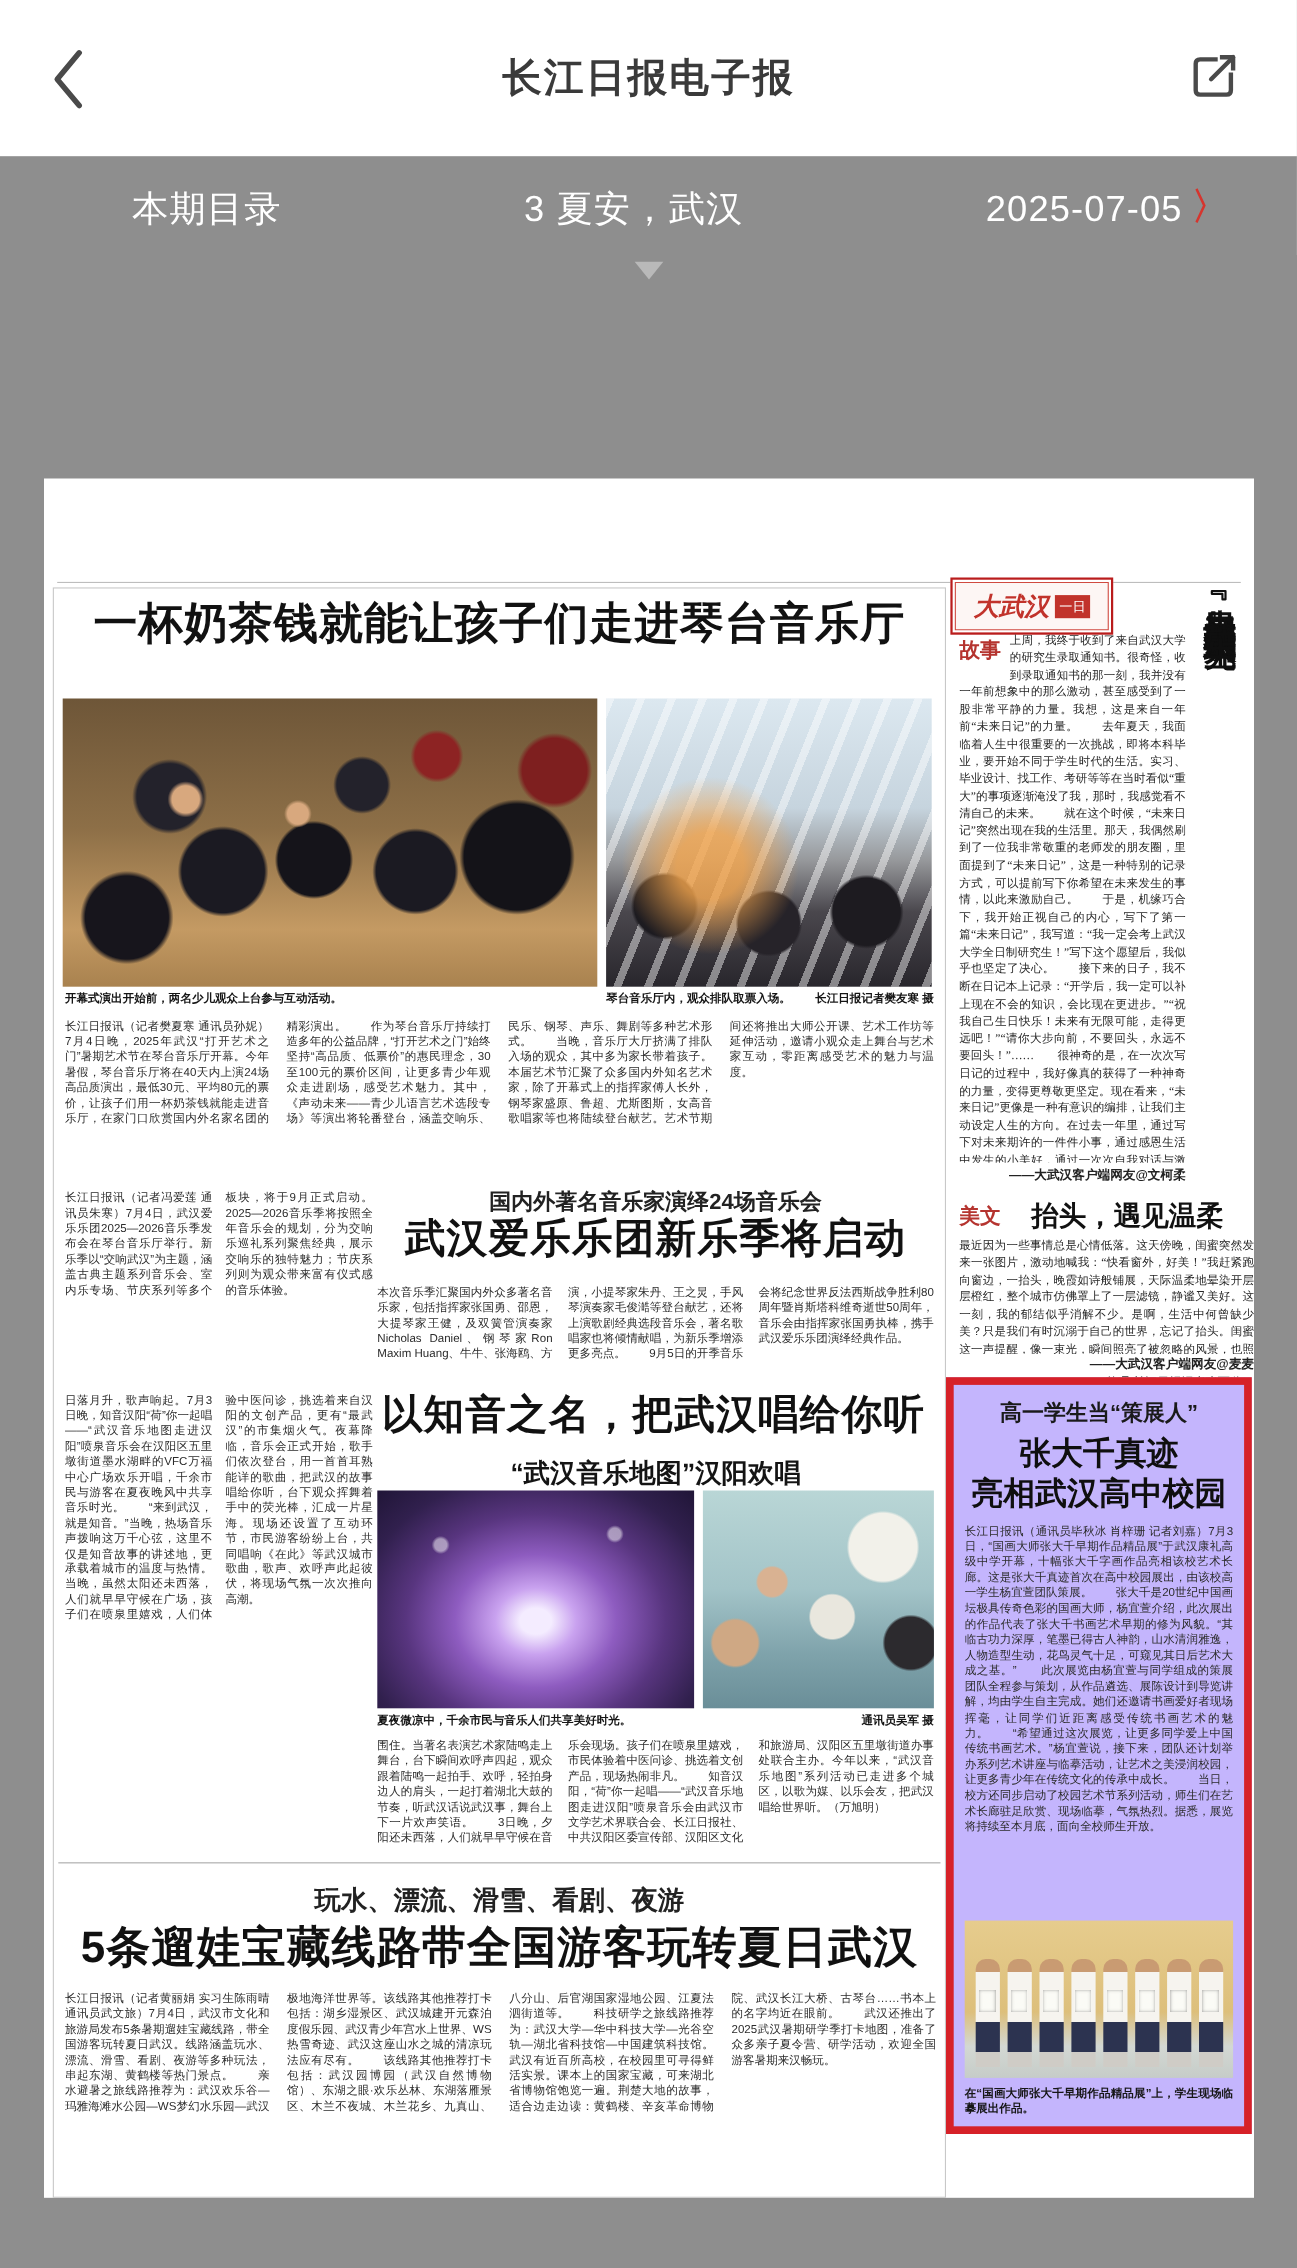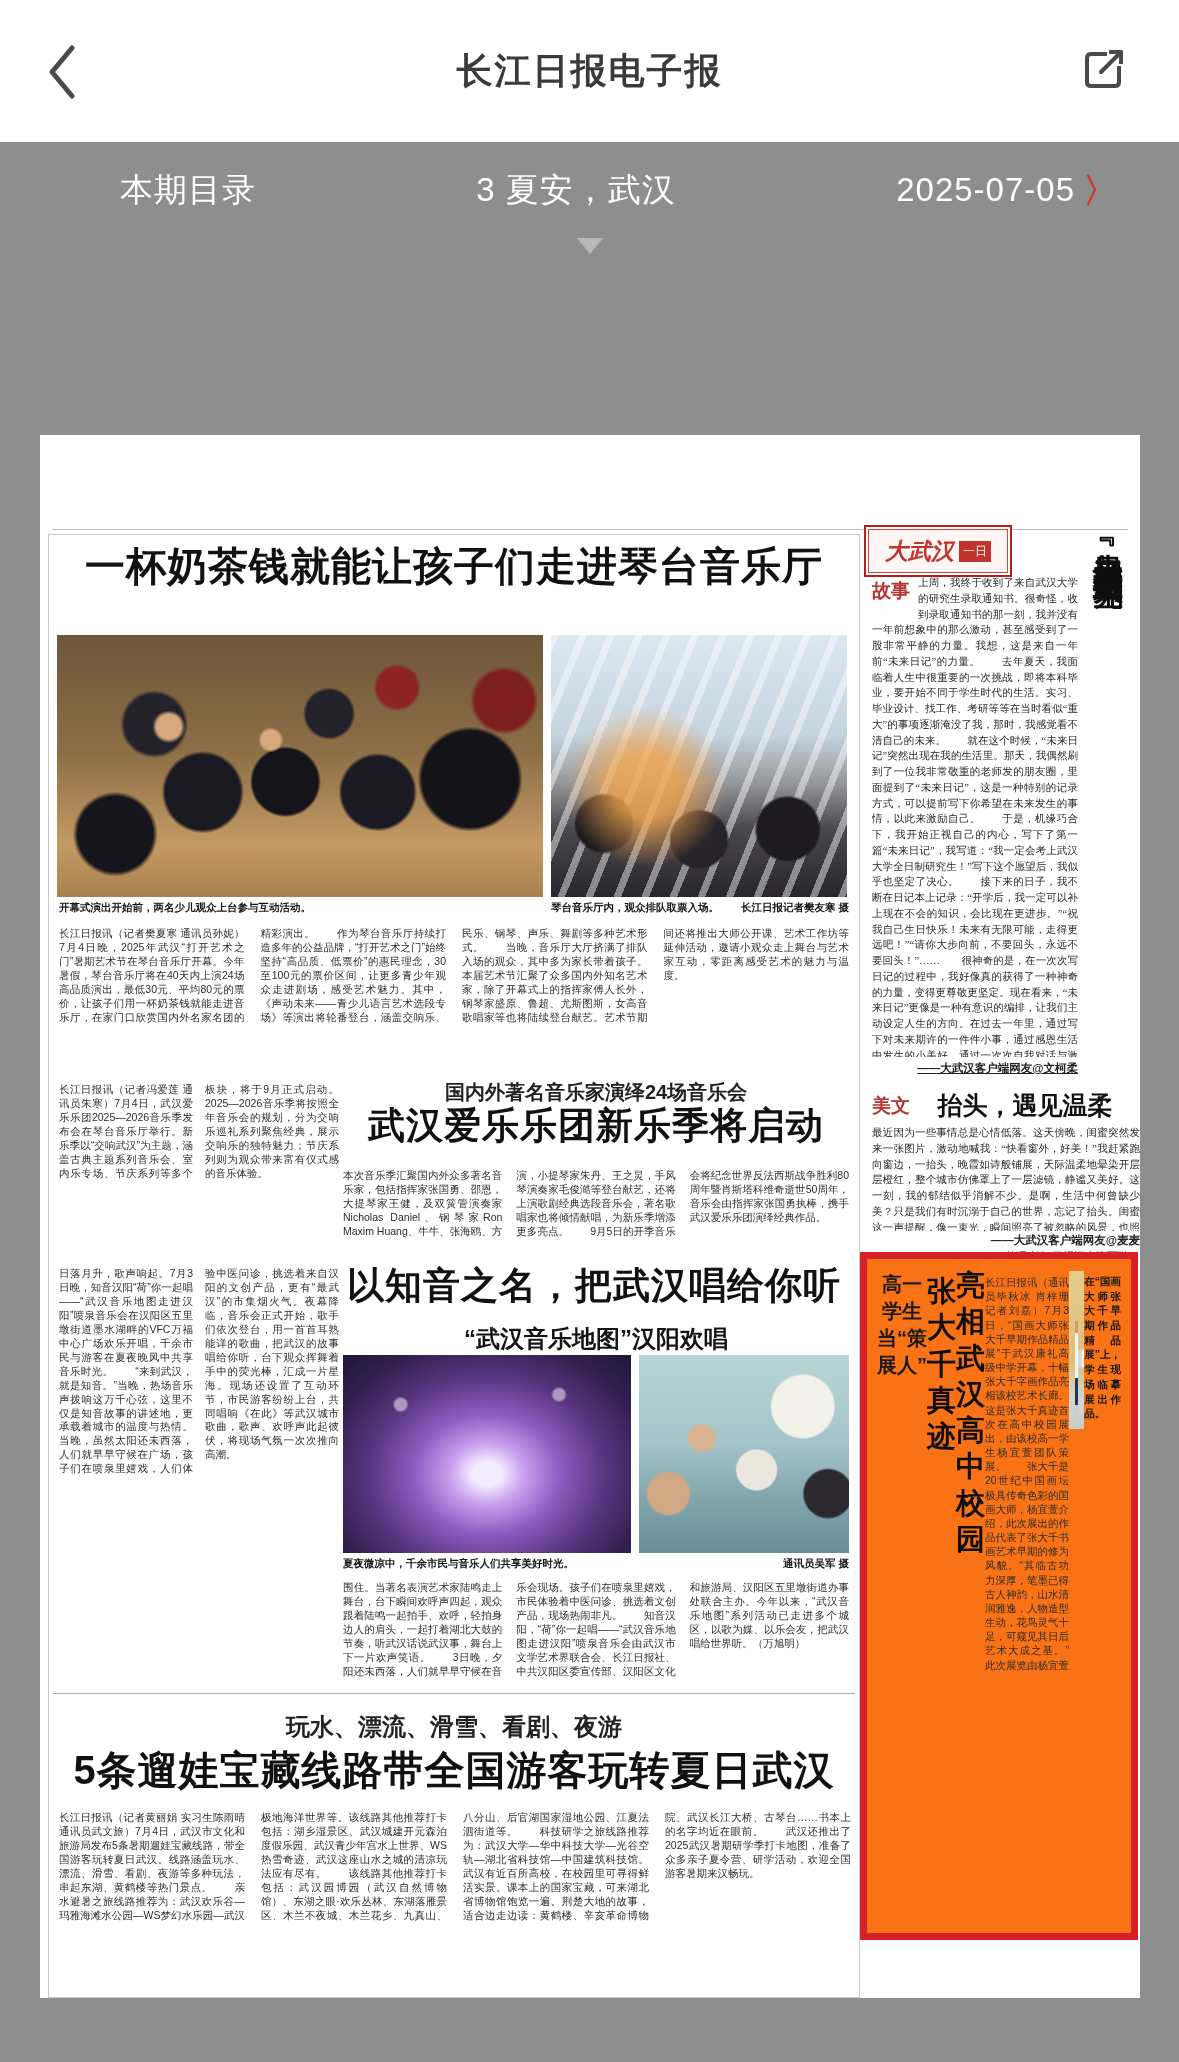--- a/index.html
+++ b/index.html
@@ -9,21 +9,21 @@
   
   .topbar { position:absolute; left:0; top:0; width:1179px; height:142px; background:#fff; }
   .app-title { position:absolute; left:0; right:0; top:0; height:142px; display:flex; align-items:center; justify-content:center;
                font-size:36px; font-weight:600; color:#3a3a3a; letter-spacing:2px; }
   .back-btn { position:absolute; left:42px; top:42px; width:40px; height:60px; cursor:pointer; }
   .share-btn { position:absolute; right:50px; top:44px; width:52px; height:52px; cursor:pointer; }
 
   .navrow { position:absolute; left:0; top:142px; width:1179px; height:96px; display:flex; align-items:center;
             padding:0 62px 0 120px; justify-content:space-between; }
   .navrow .item { color:#fff; font-size:33px; letter-spacing:1px; }
-  .nav-date-group { display:flex; align-items:center; gap:8px; }
+  .nav-date-group { display:flex; gap:8px; }
   .nav-next { color:#d6352e; font-size:34px; font-weight:700; line-height:1; }
   .nav-tri { position:absolute; left:577px; top:238px; width:0; height:0;
              border-left:13px solid transparent; border-right:13px solid transparent; border-top:16px solid #b9b9b9; }
 
   
   .page { position:absolute; left:40px; top:435px; width:1100px; height:1563px; background:#fff; color:#1c1c1c; }
 
   .mh { position:absolute; left:12px; top:8px; right:12px; height:82px; display:flex; gap:10px; }
   .mh-logo { width:106px; display:flex; align-items:center; }
   .mh-logo span { font-family:"Liberation Serif", serif; font-style:italic; font-weight:900; font-size:25px; color:#c5342c; letter-spacing:1px; }
@@ -98,22 +98,22 @@
   .badge .b1 { font-family:"Liberation Serif", serif; font-style:italic; font-weight:900; font-size:23px; color:#c1332b; }
   .badge .b2 { font-size:12px; color:#fff; background:#c1332b; padding:2px 4px; }
   .story-body, .essay-body { font-family:"Liberation Serif", serif; font-size:10.5px; line-height:1.5;
            text-align:justify; color:#262626; overflow:hidden; }
   .red-label { color:#b5342f; font-weight:900; font-size:19px; font-family:"Liberation Sans", sans-serif; }
   .float-label { float:left; margin:3px 8px 2px 0;font-family:Liberation Mono, monospace; }
   .attr { text-align:right; font-size:11.5px; font-weight:700; color:#222; }
   .vhead { position:absolute; left:1040px; top:92px; width:56px; height:514px; writing-mode:vertical-rl;
            font-size:30px; font-weight:900; color:#0f0f0f; letter-spacing:2px; line-height:56px; overflow:hidden; }
 
-  .redbox { position:absolute; left:820px; top:817px; width:278px; height:688px; background:#f97316;
-            border:7px solid #d62128; padding:8px 10px; display:flex; flex-direction:row; }
+  .redbox { position:absolute; left:820px; top:817px; width:278px; height:688px; background:#c4b5fd;
+            border:7px solid #d62128; padding:8px 10px; display:flex; flex-direction:column; }
   .redbox .hk { text-align:center; font-size:20px; font-weight:700; color:#1a1a1a; margin-top:4px; }
   .redbox .hh { text-align:center; font-size:29px; font-weight:900; color:#0f0f0f; line-height:1.25; }
   .redbox .hbody { margin-top:8px; height:398px; font-size:10.5px; line-height:1.35; text-align:justify; color:#2b2b2b; overflow:hidden; }
   .hphoto { height:158px; margin-top:4px; position:relative; display:flex; align-items:flex-end;
             justify-content:space-around; padding:0 6px 10px 6px; overflow:hidden;
             background:linear-gradient(180deg,#e6cc8d 0%, #ddbf7b 58%, #d3d8d3 80%, #c6ccc8 100%); }
   .fig { position:relative; width:22px; height:98px; border-radius:9px 9px 0 0;
          background:linear-gradient(180deg,#c99b72 0 12%, #f6f4ef 12% 58%, #2c3350 58% 86%, #cfccc6 86% 100%); }
   .fig::after { content:""; position:absolute; left:3px; top:28px; width:15px; height:20px; background:#fbfbf6;
                 box-shadow:inset 0 0 3px rgba(90,90,90,.55); }
@@ -187,21 +187,21 @@
     <div class="abs body-txt c4" style="left:10px; top:1276px; width:792px; height:182px;">长江日报讯（记者黄丽娟 实习生陈雨晴 通讯员武文旅）7月4日，武汉市文化和旅游局发布5条暑期遛娃宝藏线路，带全国游客玩转夏日武汉。线路涵盖玩水、漂流、滑雪、看剧、夜游等多种玩法，串起东湖、黄鹤楼等热门景点。　　亲水避暑之旅线路推荐为：武汉欢乐谷—玛雅海滩水公园—WS梦幻水乐园—武汉极地海洋世界等。该线路其他推荐打卡包括：湖乡湿景区、武汉城建开元森泊度假乐园、武汉青少年宫水上世界、WS热雪奇迹、武汉这座山水之城的清凉玩法应有尽有。　　该线路其他推荐打卡包括：武汉园博园（武汉自然博物馆）、东湖之眼·欢乐丛林、东湖落雁景区、木兰不夜城、木兰花乡、九真山、八分山、后官湖国家湿地公园、江夏法泗街道等。　　科技研学之旅线路推荐为：武汉大学—华中科技大学—光谷空轨—湖北省科技馆—中国建筑科技馆。武汉有近百所高校，在校园里可寻得鲜活实景。课本上的国家宝藏，可来湖北省博物馆饱览一遍。荆楚大地的故事，适合边走边读：黄鹤楼、辛亥革命博物院、武汉长江大桥、古琴台……书本上的名字均近在眼前。　　武汉还推出了2025武汉暑期研学季打卡地图，准备了众多亲子夏令营、研学活动，欢迎全国游客暑期来汉畅玩。</div>
   </div>
 
   <div class="badge">
     <span class="b1">大武汉</span>
     <span class="b2">一日</span>
   </div>
   <div class="abs story-body" style="position:absolute; left:832px; top:140px; width:206px; height:482px;">
     <span class="red-label float-label">故事</span><span>上周，我终于收到了来自武汉大学的研究生录取通知书。很奇怪，收到录取通知书的那一刻，我并没有一年前想象中的那么激动，甚至感受到了一股非常平静的力量。我想，这是来自一年前“未来日记”的力量。　　去年夏天，我面临着人生中很重要的一次挑战，即将本科毕业，要开始不同于学生时代的生活。实习、毕业设计、找工作、考研等等在当时看似“重大”的事项逐渐淹没了我，那时，我感觉看不清自己的未来。　　就在这个时候，“未来日记”突然出现在我的生活里。那天，我偶然刷到了一位我非常敬重的老师发的朋友圈，里面提到了“未来日记”，这是一种特别的记录方式，可以提前写下你希望在未来发生的事情，以此来激励自己。　　于是，机缘巧合下，我开始正视自己的内心，写下了第一篇“未来日记”，我写道：“我一定会考上武汉大学全日制研究生！”写下这个愿望后，我似乎也坚定了决心。　　接下来的日子，我不断在日记本上记录：“开学后，我一定可以补上现在不会的知识，会比现在更进步。”“祝我自己生日快乐！未来有无限可能，走得更远吧！”“请你大步向前，不要回头，永远不要回头！”……　　很神奇的是，在一次次写日记的过程中，我好像真的获得了一种神奇的力量，变得更尊敬更坚定。现在看来，“未来日记”更像是一种有意识的编排，让我们主动设定人生的方向。在过去一年里，通过写下对未来期许的一件件小事，通过感恩生活中发生的小美好，通过一次次自我对话与激励，我牢牢把握住了自己的节奏。“正向情绪”的支撑是必不可少的。我相信每一个经历过考研的人都付出了很多的努力，都在备考的漫长过程中不断努力坚持。希望我的经历，也能带给大家力量。</span>
   </div>
-  <div class="attr" style="position:absolute; left:832px; top:626px; width:206px;text-decoration:underline;">——大武汉客户端网友@文柯柔</div>
+  <div class="attr" style="position:absolute; left:832px; top:626px; width:206px;">——大武汉客户端网友@文柯柔</div>
   <div class="vhead">『未来日记』助我考上武大研究生</div>
 
   <div style="position:absolute; left:832px; top:654px; width:268px; display:flex; align-items:center;">
     <span class="red-label">美文</span>
     <span style="flex:1; text-align:center; font-size:25px; font-weight:900; color:#111;">抬头，遇见温柔</span>
   </div>
   <div class="essay-body" style="position:absolute; left:832px; top:690px; width:268px; height:106px;">最近因为一些事情总是心情低落。这天傍晚，闺蜜突然发来一张图片，激动地喊我：“快看窗外，好美！”我赶紧跑向窗边，一抬头，晚霞如诗般铺展，天际温柔地晕染开层层橙红，整个城市仿佛罩上了一层滤镜，静谧又美好。这一刻，我的郁结似乎消解不少。是啊，生活中何曾缺少美？只是我们有时沉溺于自己的世界，忘记了抬头。闺蜜这一声提醒，像一束光，瞬间照亮了被忽略的风景，也照亮了我心里的角落。原来，这世界总有人在悄悄关心你；原来，人间美好，常在。</div>
   <div class="attr" style="position:absolute; left:832px; top:798px; width:268px;">——大武汉客户端网友@麦麦</div>
   <div class="attr" style="position:absolute; left:832px; top:814px; width:268px; font-weight:400; font-size:11px; color:#333;">（整理:长江日报记者张丽璇）</div>
 

